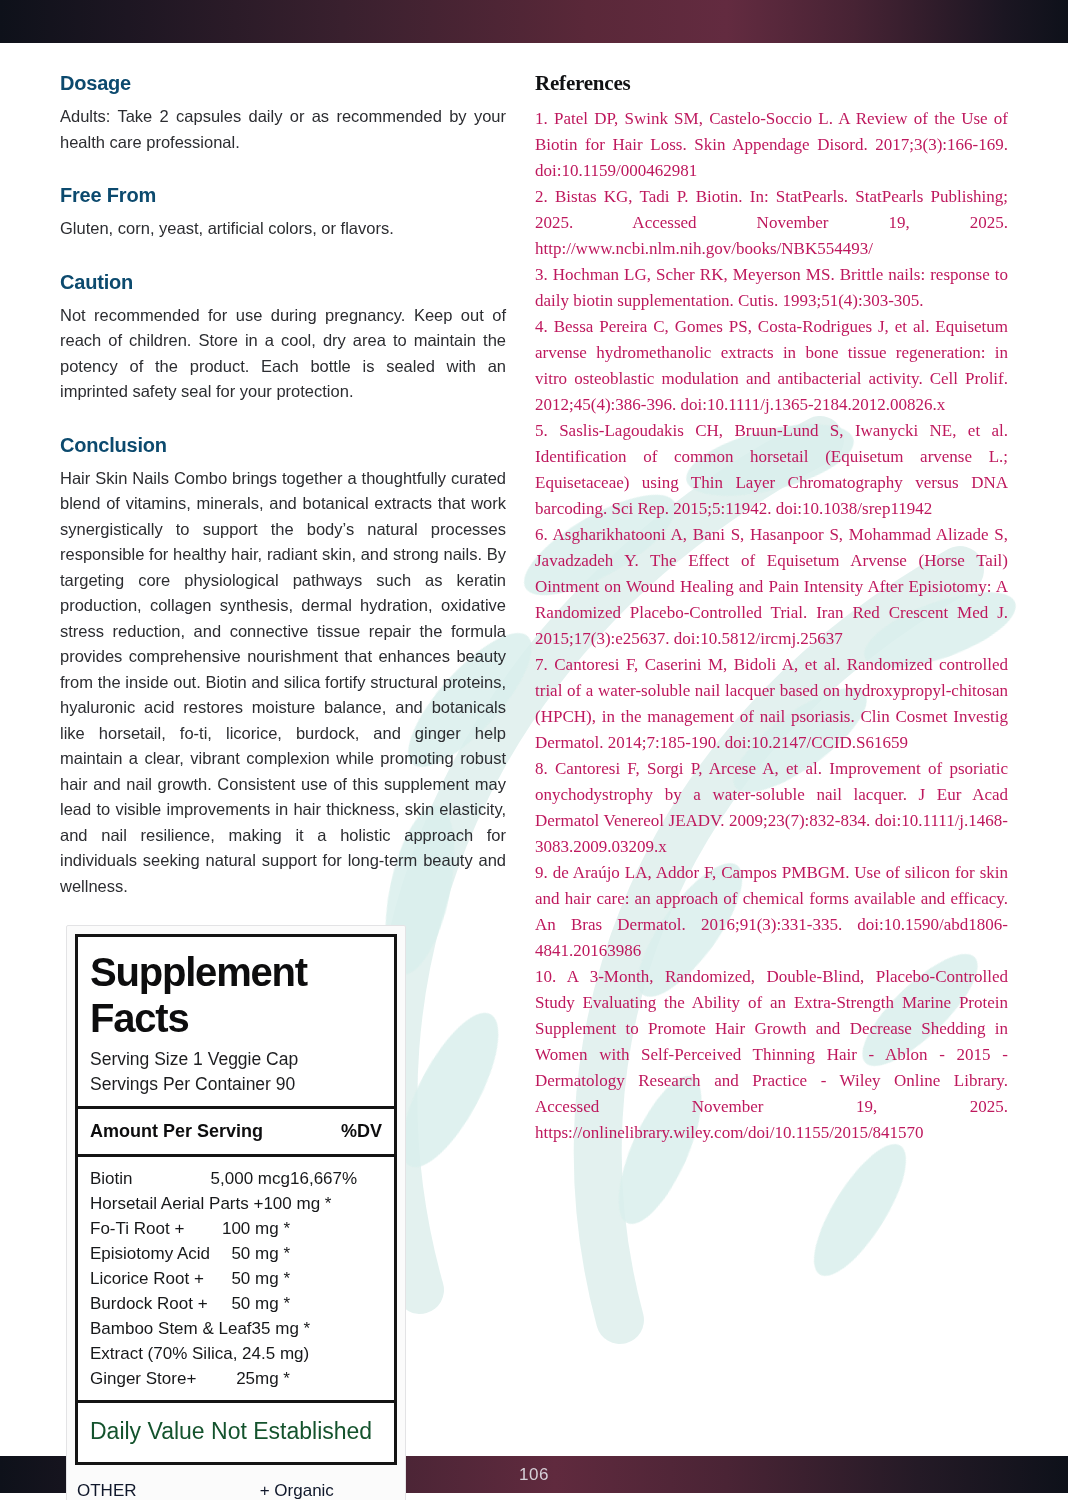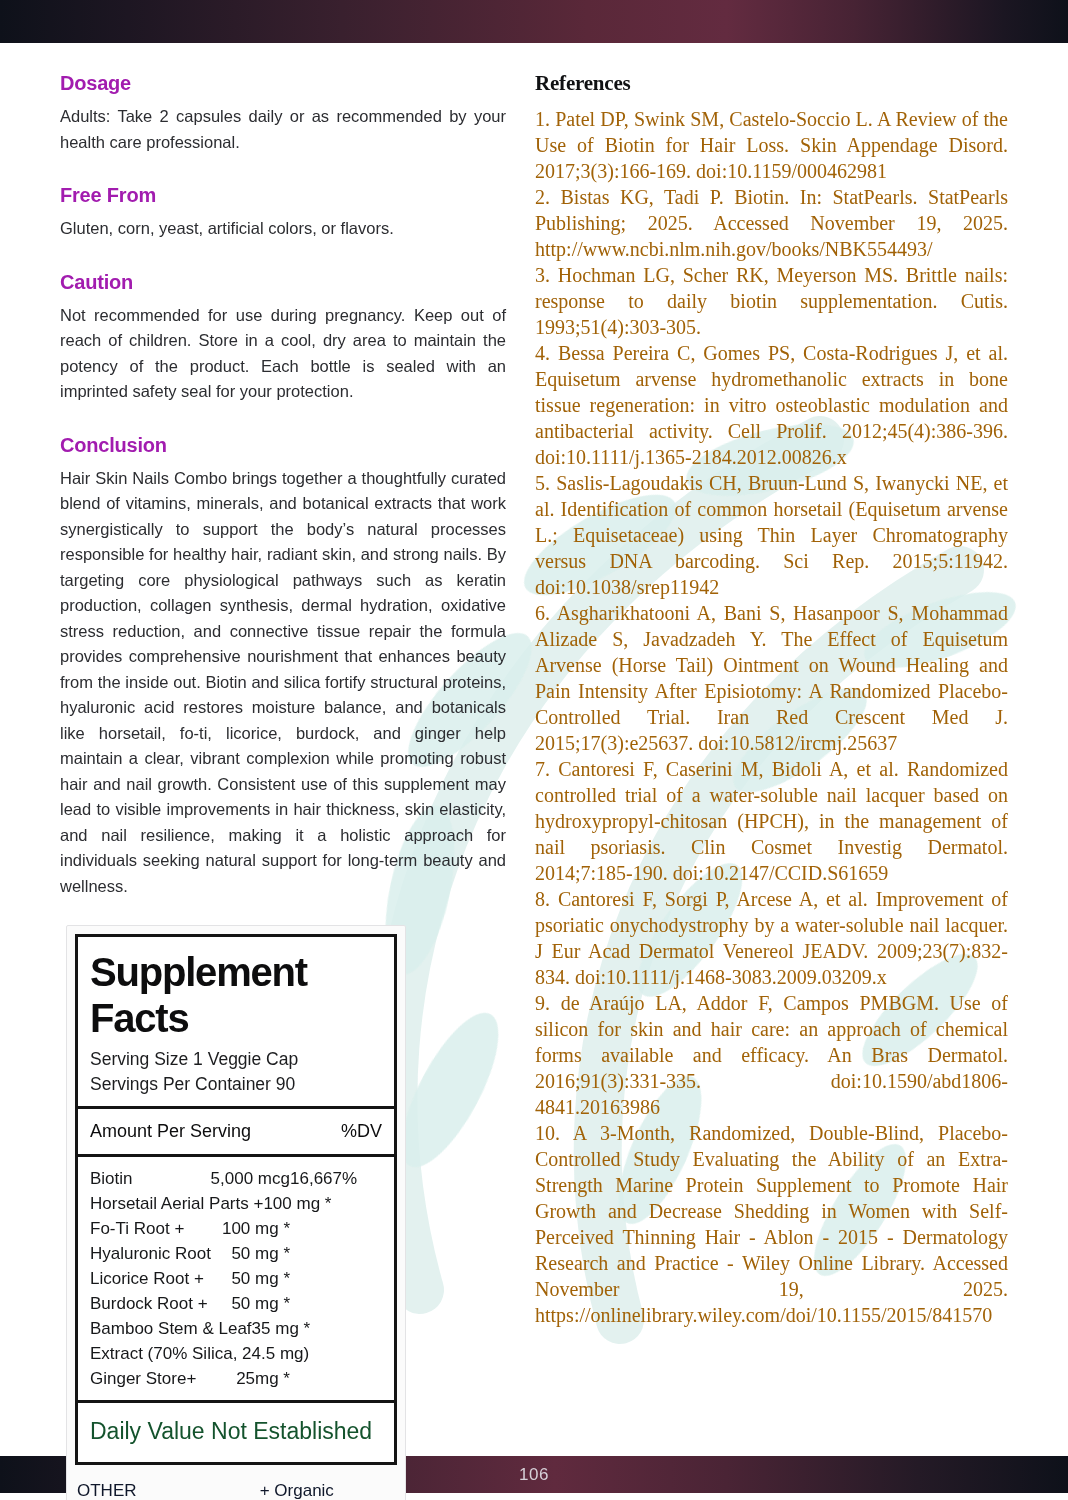--- a/index.html
+++ b/index.html
@@ -27,55 +27,55 @@
   
   .content{
     position:relative;z-index:1;
     display:flex;gap:29px;
     padding:71px 60px 0 60px;
   }
   .col-left{width:446px;flex:0 0 446px;}
   .col-right{flex:1;min-width:0;font-family:Liberation Serif, serif;}
   
   .sec-heading{
-    font-size:20px;font-weight:700;color:#a21caf;
+    font-size:20px;font-weight:700;color:#0c4a6e;
     letter-spacing:-.2px;margin:28px 0 9px 0;line-height:24px;
   }
   .sec-heading.first{margin-top:0;}
   .refs-heading{
     font-size:21px;font-weight:700;color:#101113;
     letter-spacing:-.2px;margin:0 0 10px 0;line-height:25px;
   }
   .body-text{
     font-size:16.5px;line-height:25.5px;text-align:justify;
     margin:0;color:#2c2d31;
   }
   .ref-item{
-    font-size:20px;line-height:26px;text-align:justify;
-    margin:0;color:#a16207;word-break:break-word;
+    font-size:17px;line-height:26px;text-align:justify;
+    margin:0;color:#be185d;word-break:break-word;
   }
   
   .sf-card{
     margin:26px 0 0 6px;width:340px;box-sizing:border-box;
     background:#fbfbfb;border:1px solid #e3e3e5;border-radius:2px;
     padding:8px;position:relative;z-index:2;
   }
   .sf-panel{
     border:3px solid #141414;background:#ffffff;
     padding:10px 12px 12px 12px;color:#17181a;
   }
   .sf-title{
     font-size:40px;font-weight:700;letter-spacing:-1.2px;
     color:#0d0d0e;line-height:46px;margin:2px 0 6px 0;
   }
   .sf-serving{font-size:17.5px;line-height:25px;color:#1c1d1f;}
   .sf-bar{height:3px;background:#141414;margin:9px -12px;}
   .sf-header-row{
     display:flex;align-items:center;
-    font-size:18px;font-weight:400;color:#0d0d0e;line-height:27px;
+    font-size:18px;font-weight:700;color:#0d0d0e;line-height:27px;
   }
   .sf-header-row .hdr-amt{flex:1;}
   .sf-header-row .hdr-dv{text-align:right;}
   .sf-row{display:flex;align-items:baseline;font-size:17px;line-height:25px;}
   .sf-name{white-space:nowrap;}
   .sf-amt{flex:1;text-align:right;white-space:nowrap;}
   .sf-dvcell{width:92px;white-space:nowrap;}
   .sf-footnote{font-size:23px;line-height:25px;padding:7px 0 6px 0;color:#14532d;}
   .sf-other{
     display:flex;margin-top:13px;padding:0 2px 6px 2px;
@@ -146,21 +146,21 @@
           <span class="sf-name">Horsetail Aerial Parts +</span>
           <span class="sf-amt">100 mg *</span>
           <span class="sf-dvcell"></span>
         </div>
         <div class="sf-row">
           <span class="sf-name">Fo-Ti Root +</span>
           <span class="sf-amt">100 mg *</span>
           <span class="sf-dvcell"></span>
         </div>
         <div class="sf-row">
-          <span class="sf-name">Hyaluronic Root</span>
+          <span class="sf-name">Episiotomy Acid</span>
           <span class="sf-amt">50 mg *</span>
           <span class="sf-dvcell"></span>
         </div>
         <div class="sf-row">
           <span class="sf-name">Licorice Root +</span>
           <span class="sf-amt">50 mg *</span>
           <span class="sf-dvcell"></span>
         </div>
         <div class="sf-row">
           <span class="sf-name">Burdock Root +</span>

